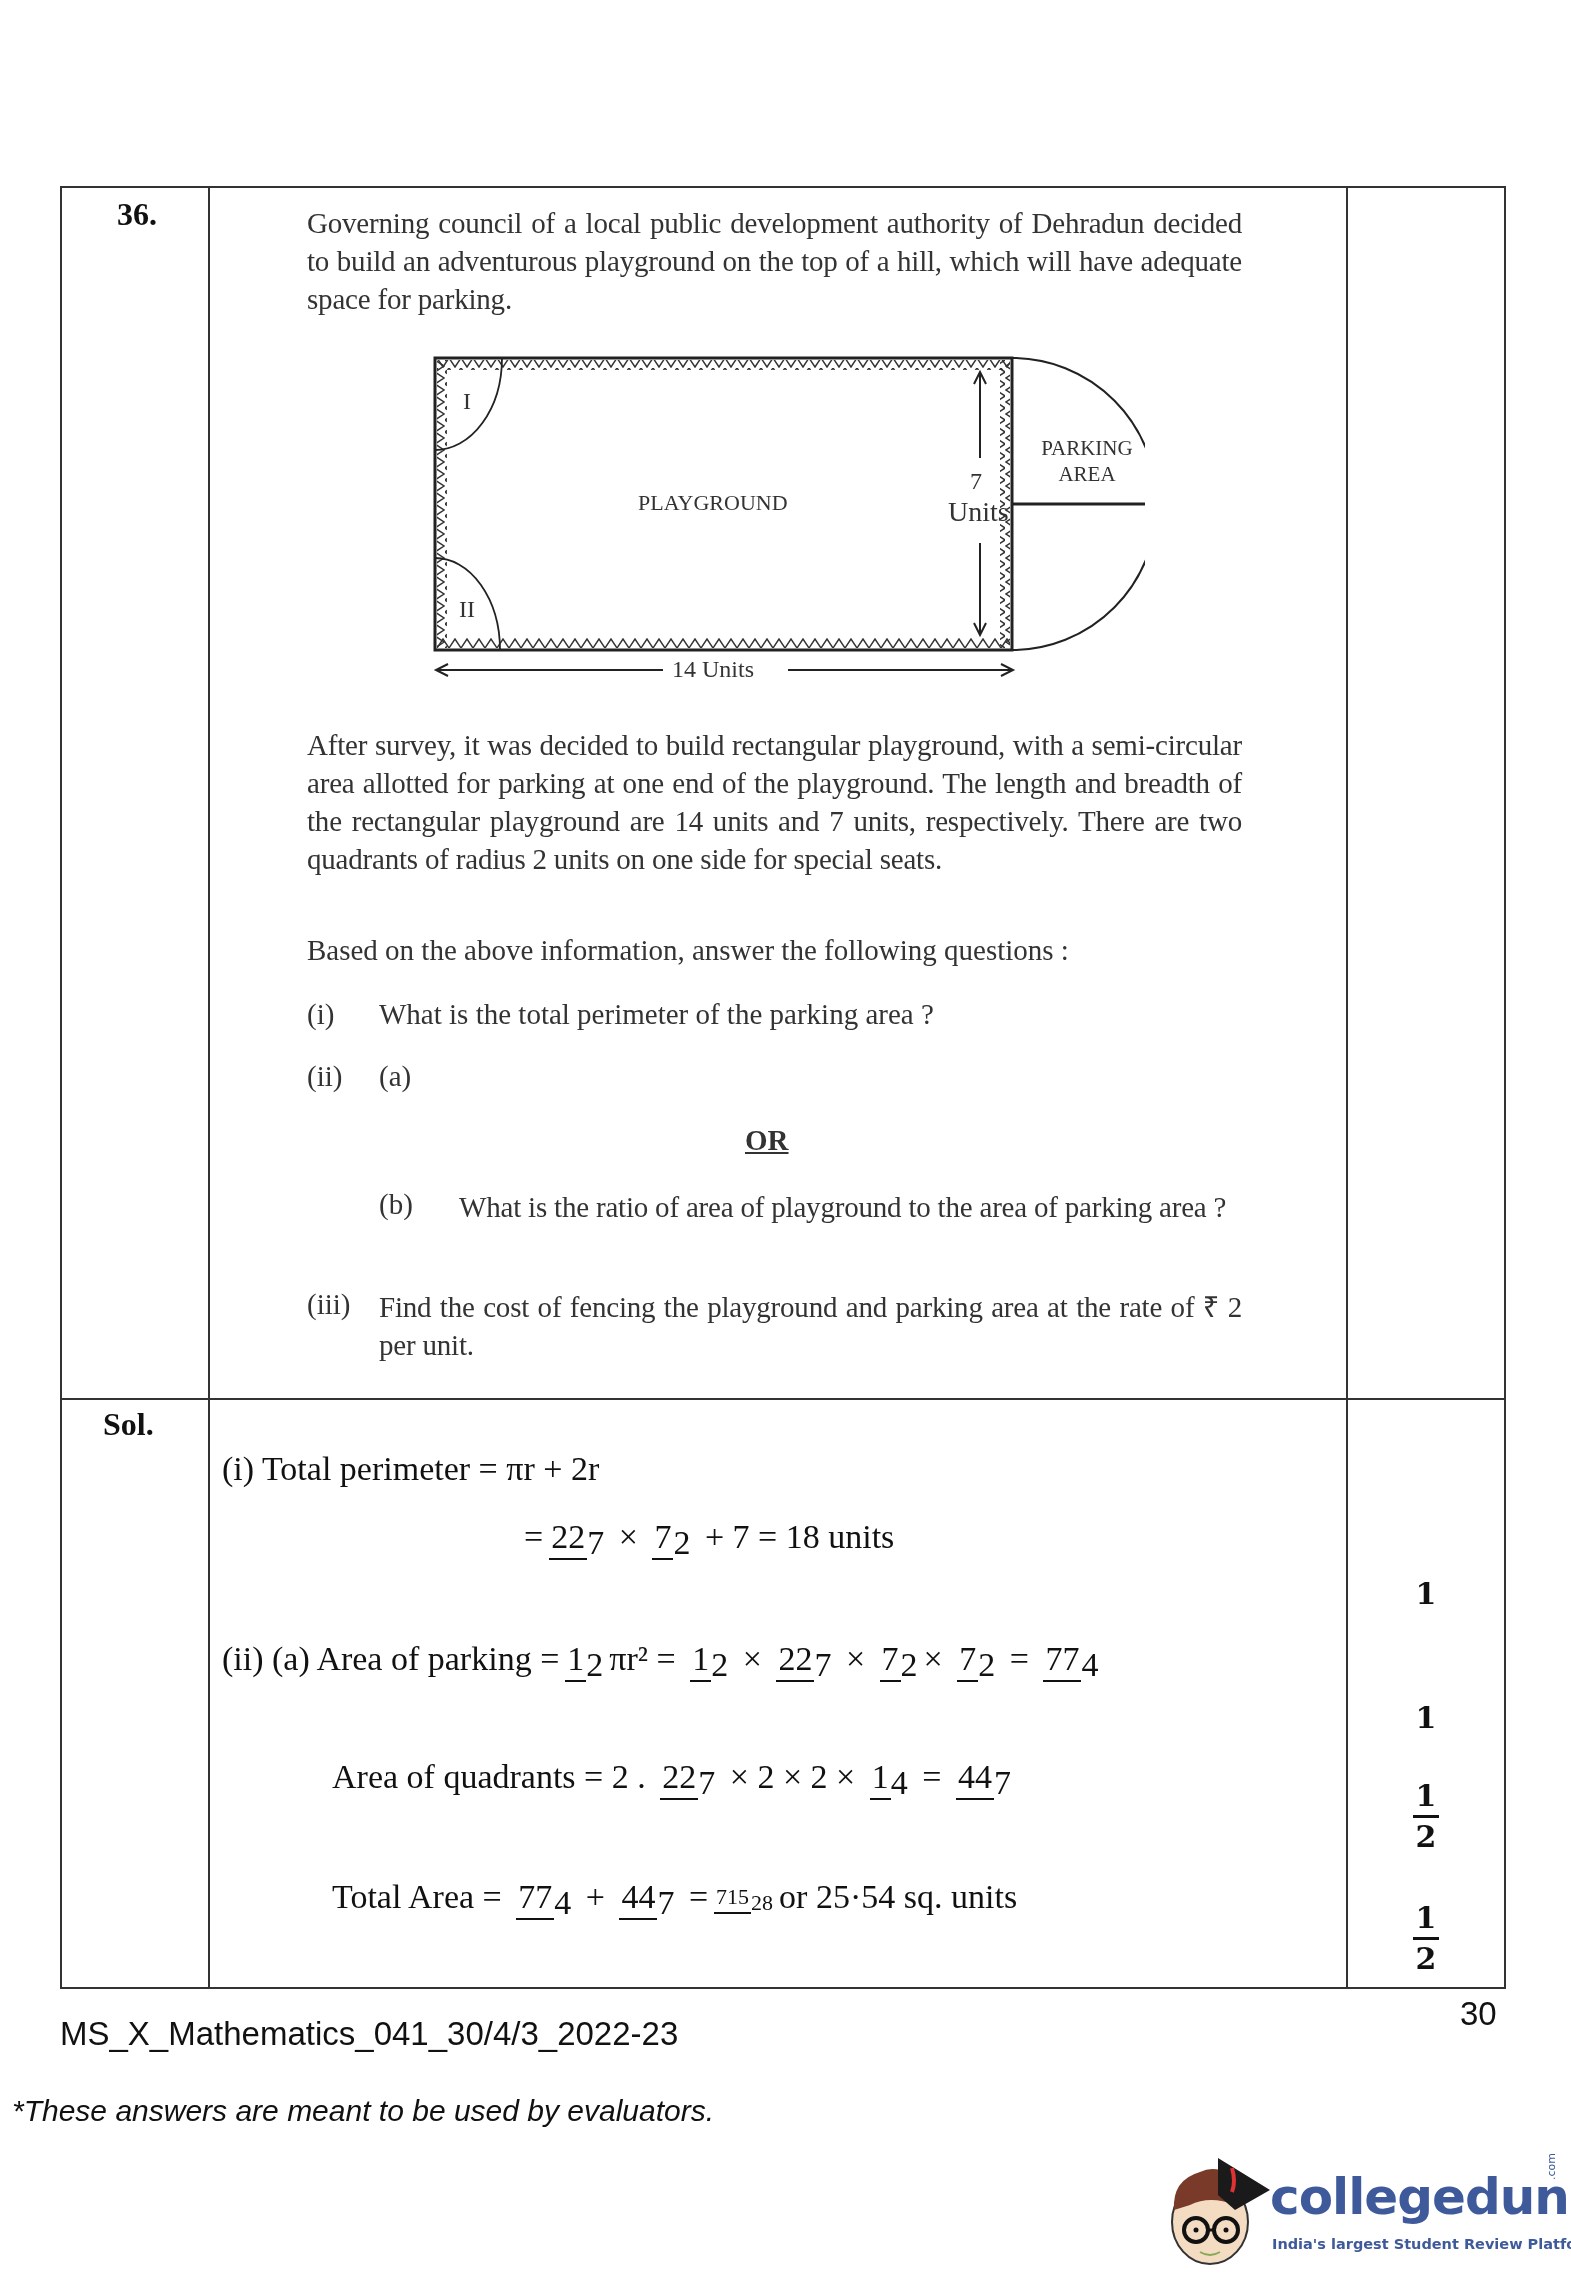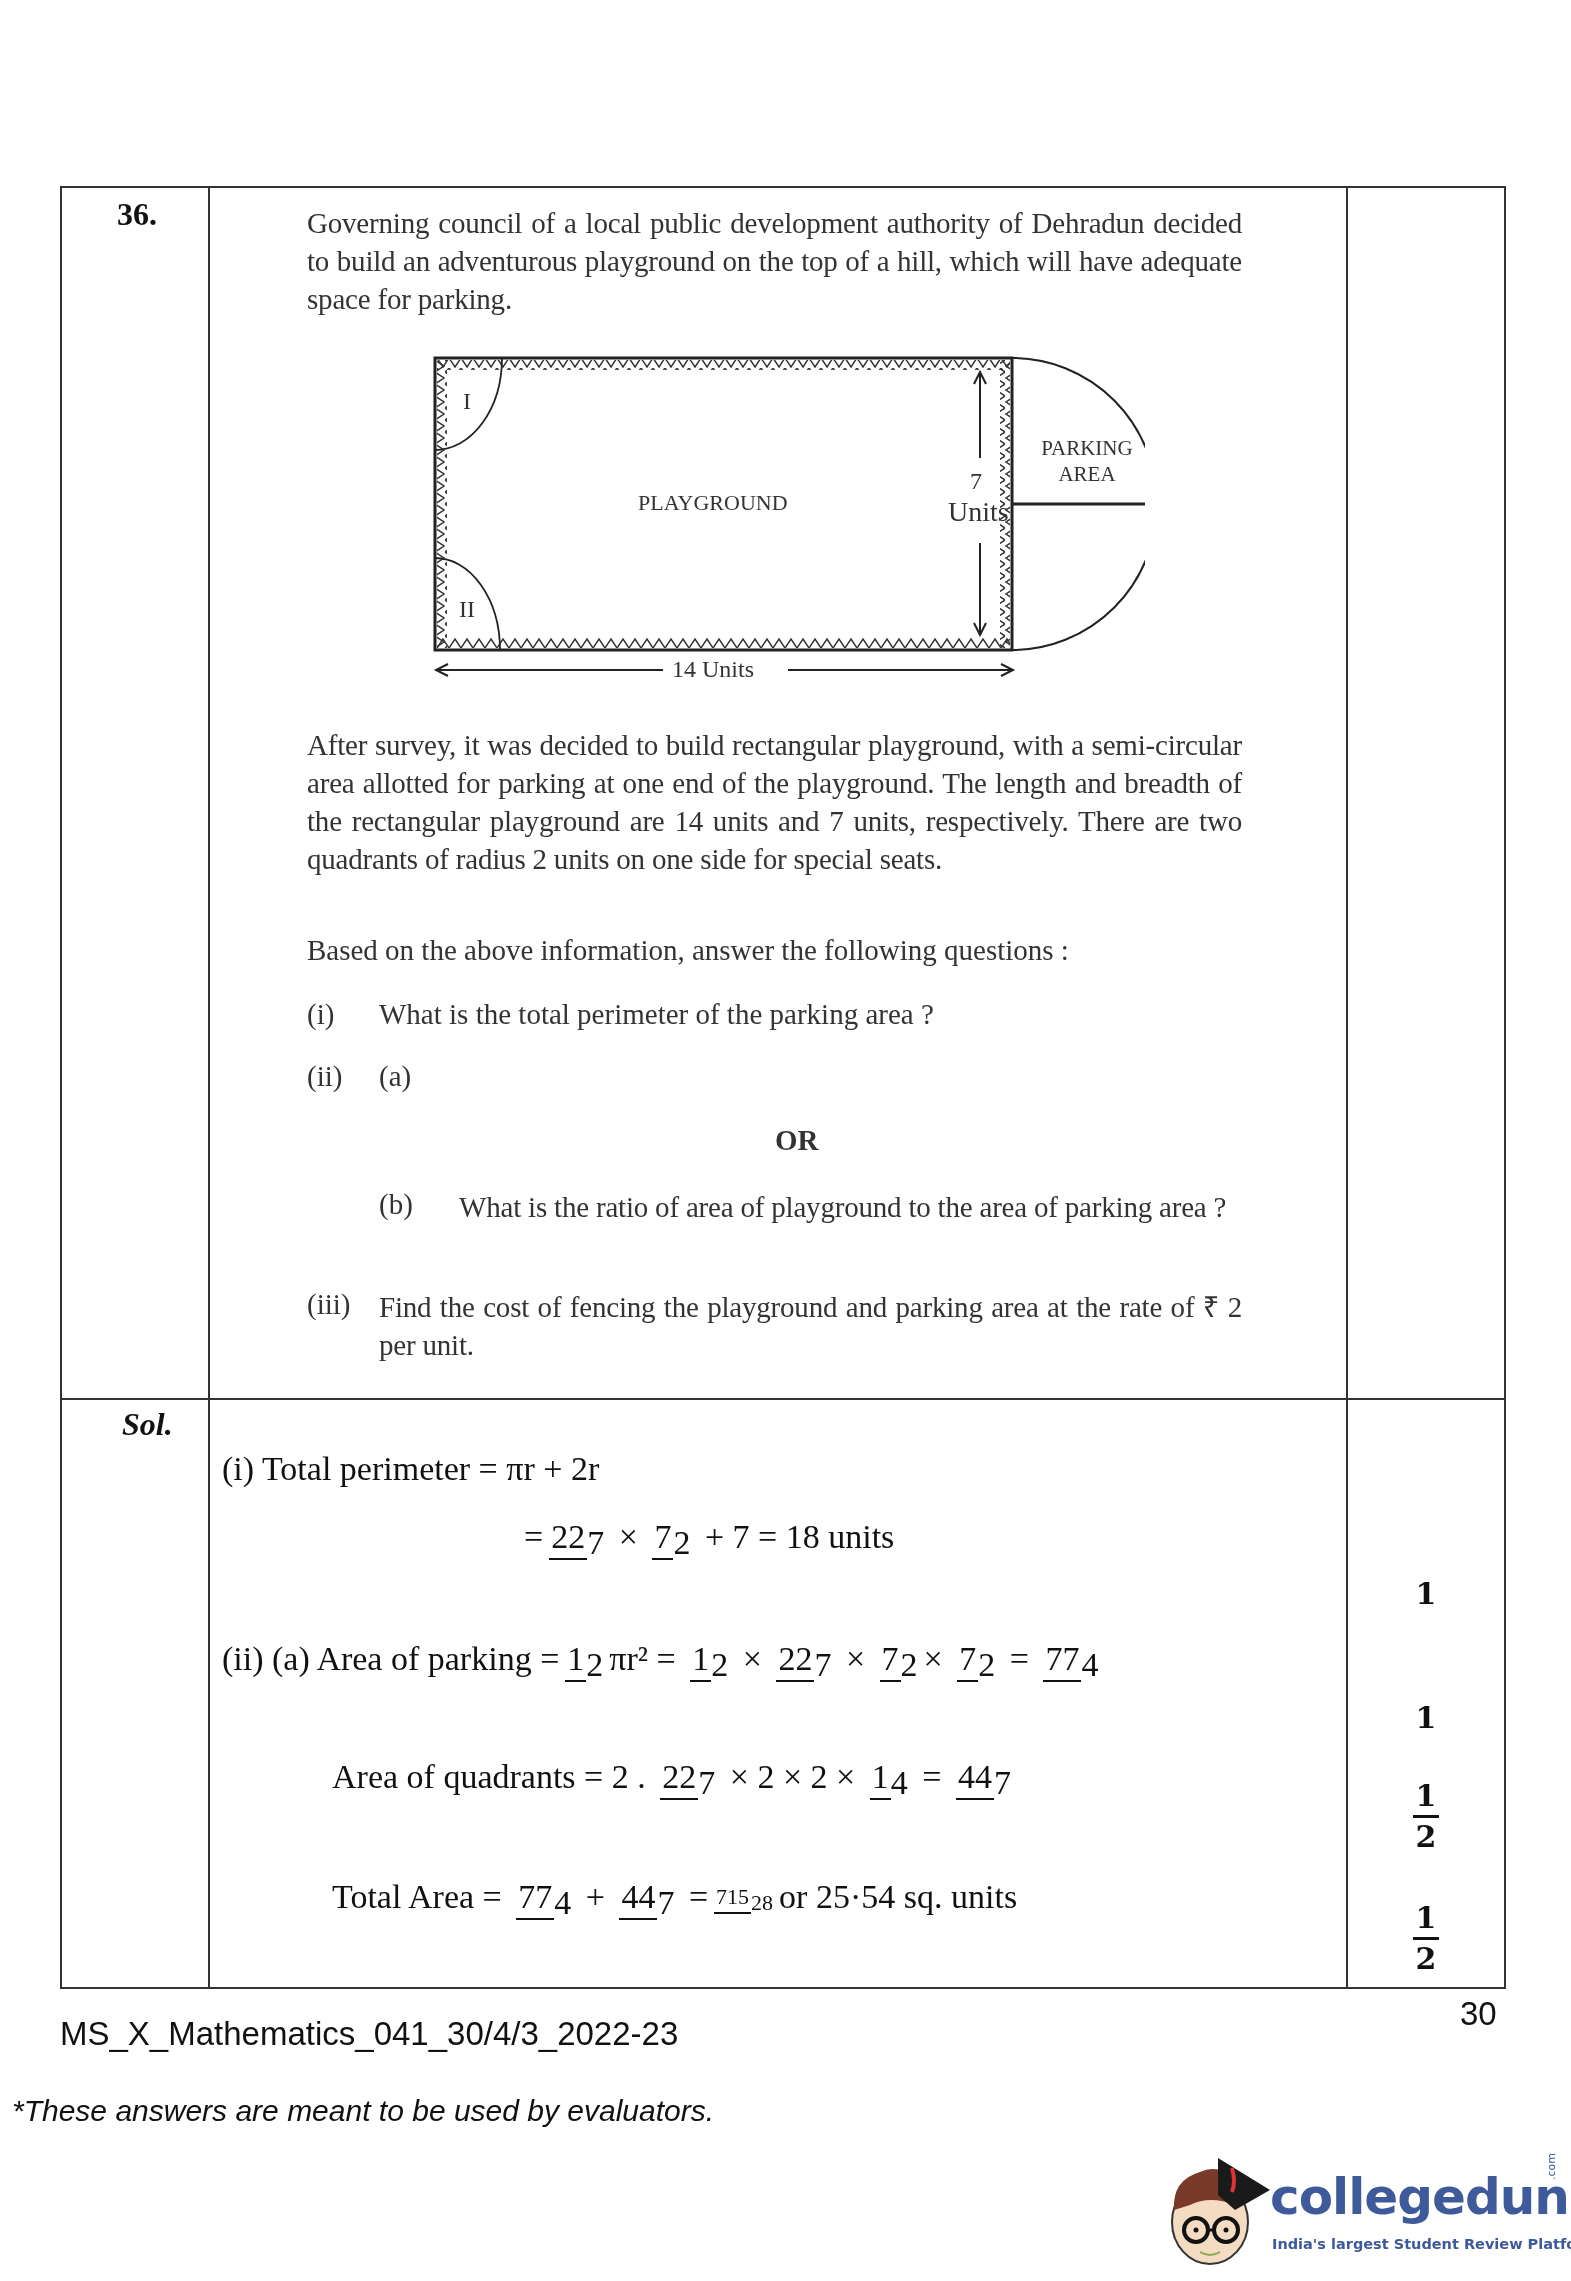--- a/index.html
+++ b/index.html
@@ -101,30 +101,30 @@
 
     <div class="para" style="top:538px;">After survey, it was decided to build rectangular playground, with a semi-circular area allotted for parking at one end of the playground. The length and breadth of the rectangular playground are 14 units and 7 units, respectively. There are two quadrants of radius 2 units on one side for special seats.</div>
     <div class="line" style="left:35px; top:746px;">Based on the above information, answer the following questions :</div>
 
     <div class="line" style="left:35px; top:810px;">(i)</div>
     <div class="line" style="left:107px; top:810px;">What is the total perimeter of the parking area ?</div>
 
     <div class="line" style="left:35px; top:872px;">(ii)</div>
     <div class="line" style="left:107px; top:872px;">(a)</div>
 
-    <div class="line" style="left:503px; top:936px; font-weight:bold;">OR</div>
+    <div class="line" style="left:473px; top:936px; font-weight:bold;text-decoration:underline;">OR</div>
 
     <div class="line" style="left:107px; top:1000px;">(b)</div>
     <div class="para" style="left:187px; width:783px; top:1000px;">What is the ratio of area of playground to the area of parking area ?</div>
 
     <div class="line" style="left:35px; top:1100px;">(iii)</div>
     <div class="para" style="left:107px; width:863px; top:1100px;">Find the cost of fencing the playground and parking area at the rate of ₹ 2 per unit.</div>
   </div>
 
-  <div class="qno" style="left:60px; top:1218px;font-style:italic;">Sol.</div>
+  <div class="qno" style="left:41px; top:1218px;">Sol.</div>
 
   <div class="sol" style="left:160px; top:1262px;">(i) Total perimeter = πr + 2r</div>
 
   <div class="sol" style="left:462px; top:1330px;">
     <span>=</span><span class="frac">
         <span class="n">22</span>
         <span class="d">7</span>
       </span>
     <span>×</span>
     <span class="frac">

